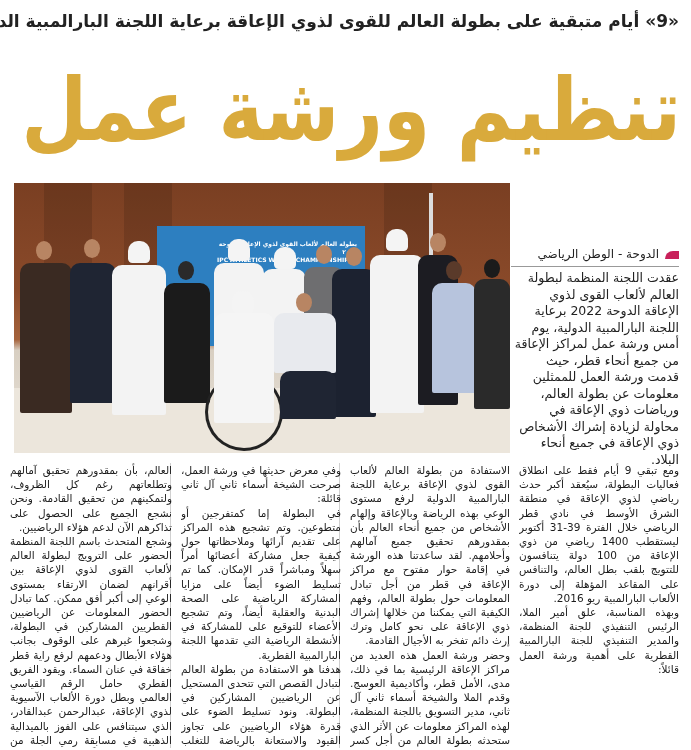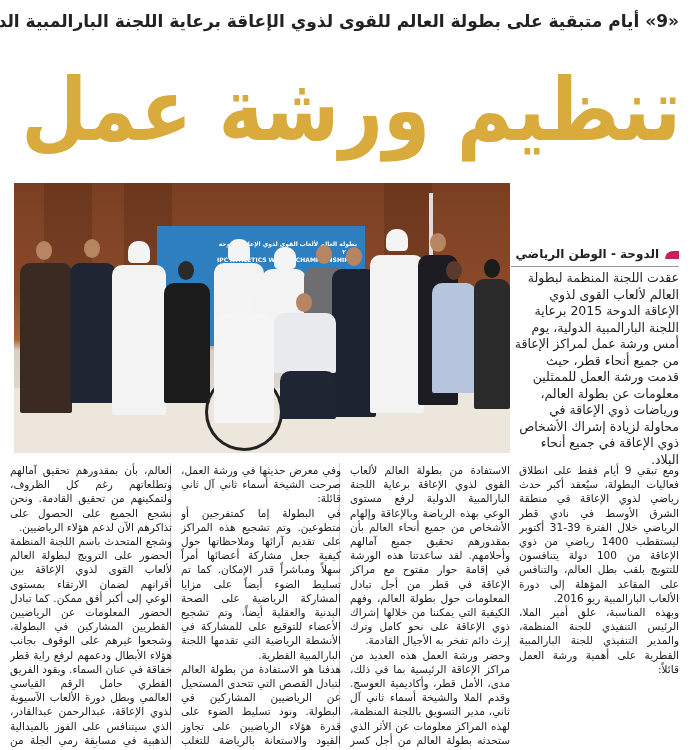--- a/index.html
+++ b/index.html
@@ -25,21 +25,21 @@
                           font-size:6px; line-height:8px; font-weight:bold; direction:ltr; }
   .photo .person { position:absolute; border-radius:10px 10px 2px 2px; }
   .photo .head { position:absolute; width:16px; height:19px; border-radius:50%; background:#b88563; }
   .photo .ghutra { position:absolute; width:22px; height:22px; border-radius:45% 45% 20% 20%; background:#f4f4f4; }
   .photo .floor { position:absolute; left:0; right:0; bottom:0; height:65px; background:#ece6dc; }
   .photo .wheelchair { position:absolute; left:191px; top:190px; width:72px; height:72px;
                        border:3px solid #222; border-radius:50%; border-top-color:transparent; }
   .photo .flag { position:absolute; left:415px; top:10px; width:4px; height:90px; background:#ddd; }
 
   .byline { position:absolute; top:244px; right:12px; width:168px; height:20px;
-            font-size:12px; font-weight:bold; line-height:20px; color:#222; text-align:right; }
+            font-size:12px; font-weight:normal; line-height:20px; color:#222; text-align:right; }
   .byline .marker { display:inline-block; width:14px; height:8px; background:#c8205a;
                     border-radius:8px 0 0 0; margin-left:6px; vertical-align:middle; }
   .byline-rule { position:absolute; top:266px; right:12px; width:168px; height:1px; background:#999; }
 
   .lede { position:absolute; top:270px; right:12px; width:168px; height:186px;
           font-size:12.5px; line-height:16.5px; text-align:right; color:#222; }
 
   .col { position:absolute; top:463px; height:285px; font-size:10.5px; line-height:14.2px;
          text-align:justify; text-align-last:right; color:#1b1b1b; overflow:hidden; }
   .col p { margin:0; }
@@ -103,21 +103,21 @@
     <div class="person" style="left:260px;top:130px;width:62px;height:60px;background:#e8eaee;"></div>
     <div class="person" style="left:266px;top:188px;width:56px;height:48px;background:#1f2533;"></div>
     <div class="head" style="left:282px;top:110px;"></div>
   </div>
 
   <div class="byline">
     <span class="marker"></span><span>الدوحة - الوطن الرياضي</span>
   </div>
   <div class="byline-rule"></div>
 
-  <div class="lede">عقدت اللجنة المنظمة لبطولة العالم لألعاب القوى لذوي الإعاقة الدوحة 2015 برعاية اللجنة البارالمبية الدولية، يوم أمس ورشة عمل لمراكز الإعاقة من جميع أنحاء قطر، حيث قدمت ورشة العمل للممثلين معلومات عن بطولة العالم، ورياضات ذوي الإعاقة في محاولة لزيادة إشراك الأشخاص ذوي الإعاقة في جميع أنحاء البلاد.</div>
+  <div class="lede">عقدت اللجنة المنظمة لبطولة العالم لألعاب القوى لذوي الإعاقة الدوحة 2022 برعاية اللجنة البارالمبية الدولية، يوم أمس ورشة عمل لمراكز الإعاقة من جميع أنحاء قطر، حيث قدمت ورشة العمل للممثلين معلومات عن بطولة العالم، ورياضات ذوي الإعاقة في محاولة لزيادة إشراك الأشخاص ذوي الإعاقة في جميع أنحاء البلاد.</div>
 
   <div class="col col-1">
     <p>ومع تبقي 9 أيام فقط على انطلاق فعاليات البطولة، سيُعقد أكبر حدث رياضي لذوي الإعاقة في منطقة الشرق الأوسط في نادي قطر الرياضي خلال الفترة 39-31 أكتوبر ليستقطب 1400 رياضي من ذوي الإعاقة من 100 دولة يتنافسون للتتويج بلقب بطل العالم، والتنافس على المقاعد المؤهلة إلى دورة الألعاب البارالمبية ريو 2016.</p>
     <p>وبهذه المناسبة، علق أمير الملا، الرئيس التنفيذي للجنة المنظمة، والمدير التنفيذي للجنة البارالمبية القطرية على أهمية ورشة العمل قائلاً:</p>
 
   </div>
   <div class="col-rule" style="left:339px;"></div>
   <div class="col col-2">
     <p>الاستفادة من بطولة العالم لألعاب القوى لذوي الإعاقة برعاية اللجنة البارالمبية الدولية لرفع مستوى الوعي بهذه الرياضة وبالإعاقة وإلهام الأشخاص من جميع أنحاء العالم بأن بمقدورهم تحقيق جميع آمالهم وأحلامهم. لقد ساعدتنا هذه الورشة في إقامة حوار مفتوح مع مراكز الإعاقة في قطر من أجل تبادل المعلومات حول بطولة العالم، وفهم الكيفية التي يمكننا من خلالها إشراك ذوي الإعاقة على نحو كامل وترك إرث دائم تفخر به الأجيال القادمة.</p>
     <p>وحضر ورشة العمل هذه العديد من مراكز الإعاقة الرئيسية بما في ذلك، مدى، الأمل قطر، وأكاديمية العوسج. وقدم الملا والشيخة أسماء ثاني آل ثاني، مدير التسويق باللجنة المنظمة، لهذه المراكز معلومات عن الأثر الذي ستحدثه بطولة العالم من أجل كسر الحواجز وتغيير المفاهيم حول الإعاقة في قطر والمنطقة، فضلاً عن تقديم تفاصيل حول الكيفية التي يمكن لأعضائها من خلالها المشاركة</p>

